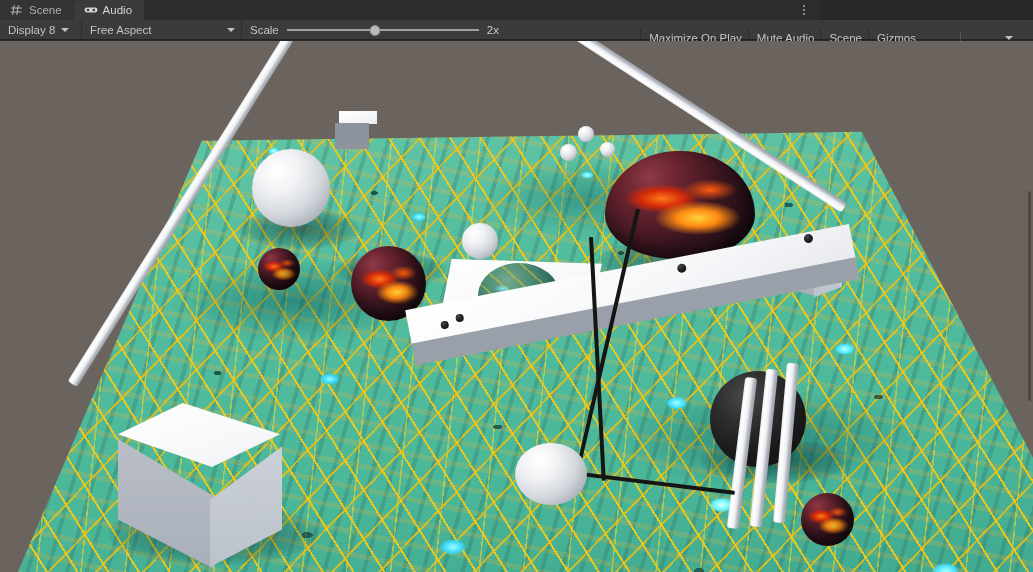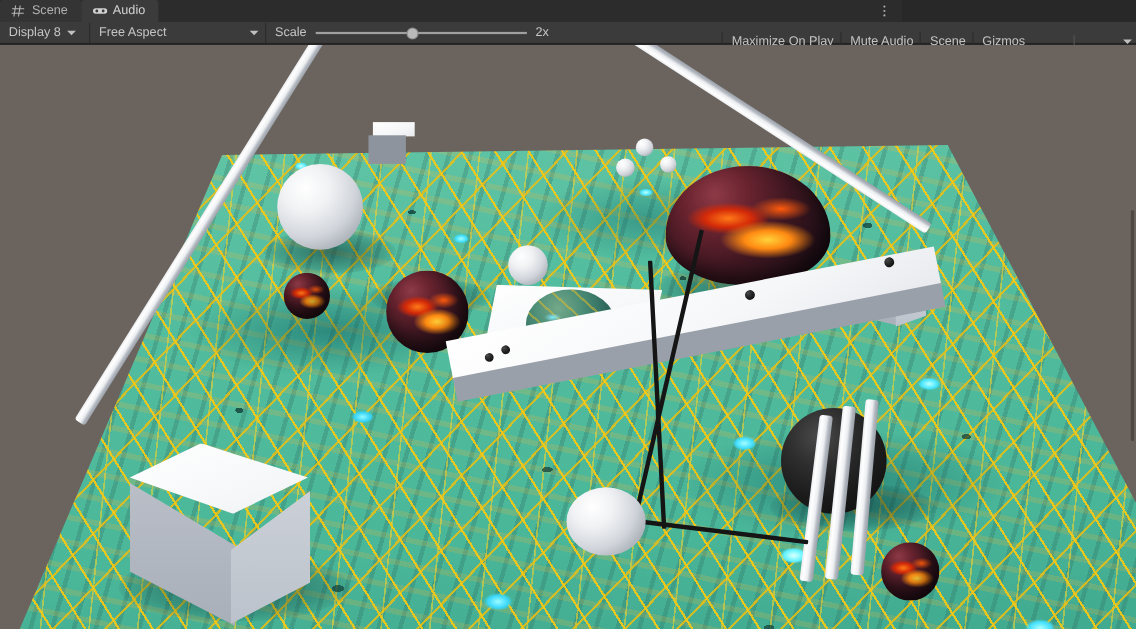--- a/index.html
+++ b/index.html
@@ -59,21 +59,21 @@
   .slider { position:relative; width:192px; height:14px; display:flex; align-items:center; cursor:pointer; }
   .slider .track { position:absolute; left:0; right:0; top:6px; height:2px; background:#a0a0a0; }
   .slider .knob {
     position:absolute; left:46%; top:2px; width:11px; height:11px; border-radius:50%;
     background:#b9b9b9; border:1px solid #8c8c8c; transform:translateX(-50%);
   }
   .scale-value { color:#c8c8c8; min-width:22px; }
 
   .tb-right { margin-left:auto; display:flex; align-items:center; height:20px;margin-top:16px; }
   .tb-right .tb-btn { border-left:1px solid #2c2c2c; border-right:none; }
-  .tb-right .tb-btn.gizmos { padding-right:4px;gap:40px; }
+  .tb-right .tb-btn.gizmos { padding-right:20px;gap:40px; }
   .gizmo-split { width:1px; height:12px; background:#555; margin:0 4px; }
 
   
   .viewport {
     position:absolute; left:0; top:41px; width:1033px; height:531px;
     background:#6b635d; overflow:hidden;
   }
   .sky { position:absolute; inset:0; background:#6b635d; }
 
   

